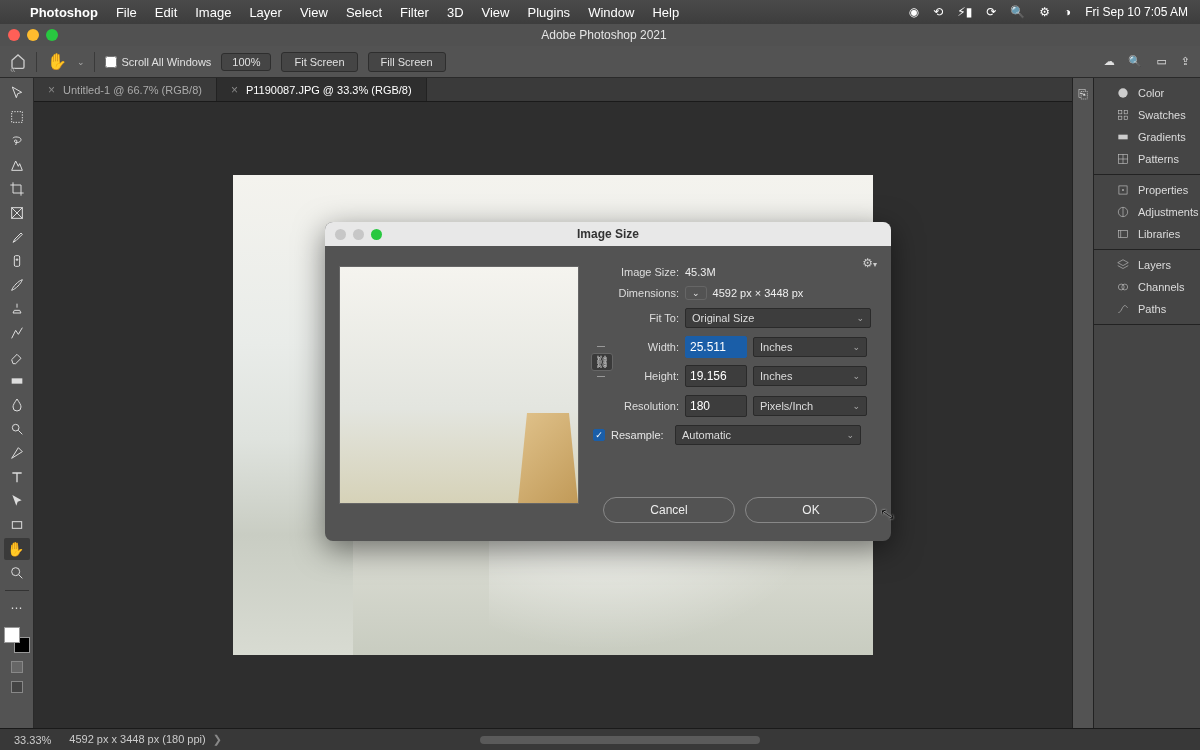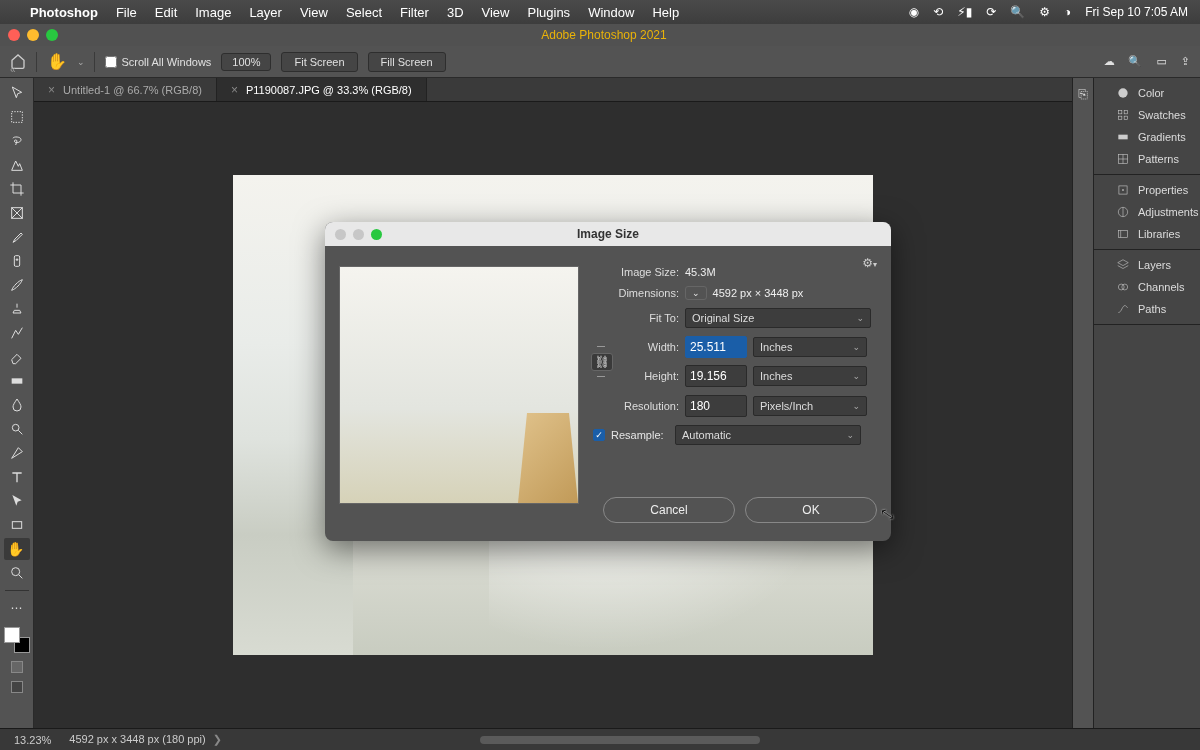--- a/index.html
+++ b/index.html
@@ -6,21 +6,21 @@
   body { width: 1200px; height: 750px; background: #383838; overflow: hidden; position: relative; color: #ddd; font-size: 12px; }
   
   .mac-menubar { height: 24px; background: linear-gradient(#4a4a4a,#3d3d3d); display: flex; align-items: center; padding: 0 12px; color: #fff; font-size: 13px; gap: 18px; }
   .mac-menubar .apple { font-size: 15px; }
   .mac-menubar .app-name { font-weight: 700; }
   .mac-menubar .menu-item { cursor: default; }
   .mac-menubar .spacer { flex: 1; }
   .mac-menubar .status { font-size: 12px; display: flex; align-items: center; gap: 14px; }
   .mac-menubar .status span { display: inline-flex; align-items: center; }
   
-  .win-titlebar { height: 22px; background: #515151; display: flex; align-items: center; padding-left: 8px; color: #eab308; font-size: 12px; justify-content: center; position: relative; }
+  .win-titlebar { height: 22px; background: #515151; display: flex; align-items: center; padding-left: 8px; color: #e5e5e5; font-size: 12px; justify-content: center; position: relative; }
   .traffic { position: absolute; left: 8px; display: flex; gap: 7px; }
   .tlc { width: 12px; height: 12px; border-radius: 50%; }
   .tlc.r { background: #ff5f57; } .tlc.y { background: #febc2e; } .tlc.g { background: #28c840; }
   
   .options-bar { height: 32px; background: #535353; display: flex; align-items: center; padding: 0 10px; gap: 10px; color: #e0e0e0; font-size: 11px; border-bottom: 1px solid #2a2a2a; }
   .home-icon { width: 16px; height: 16px; }
   .opt-sep { width: 1px; height: 20px; background: #3a3a3a; }
   .hand-icon { font-size: 16px; }
   .opt-check { display: flex; align-items: center; gap: 4px; }
   .opt-check input { width: 12px; height: 12px; }
@@ -379,21 +379,21 @@
               <path d="M4 18c6 0 6-12 12-12l4 4"></path>
             </svg>
             <span>Paths</span>
           </div>
       </div>
     </div>
   </div>
 </div>
 
 <div class="status-bar">
-  <span>13.23%</span>
+  <span>33.33%</span>
   <span><span>4592 px x 3448 px (180 ppi)</span><span class="chev"> ❯</span></span>
   <div class="status-scroll"></div>
 </div>
 
 <div class="dialog">
   <div class="dlg-title">
     <div class="dlg-traffic">
       <div class="tlc dim"></div>
       <div class="tlc dim"></div>
       <div class="tlc g"></div>

